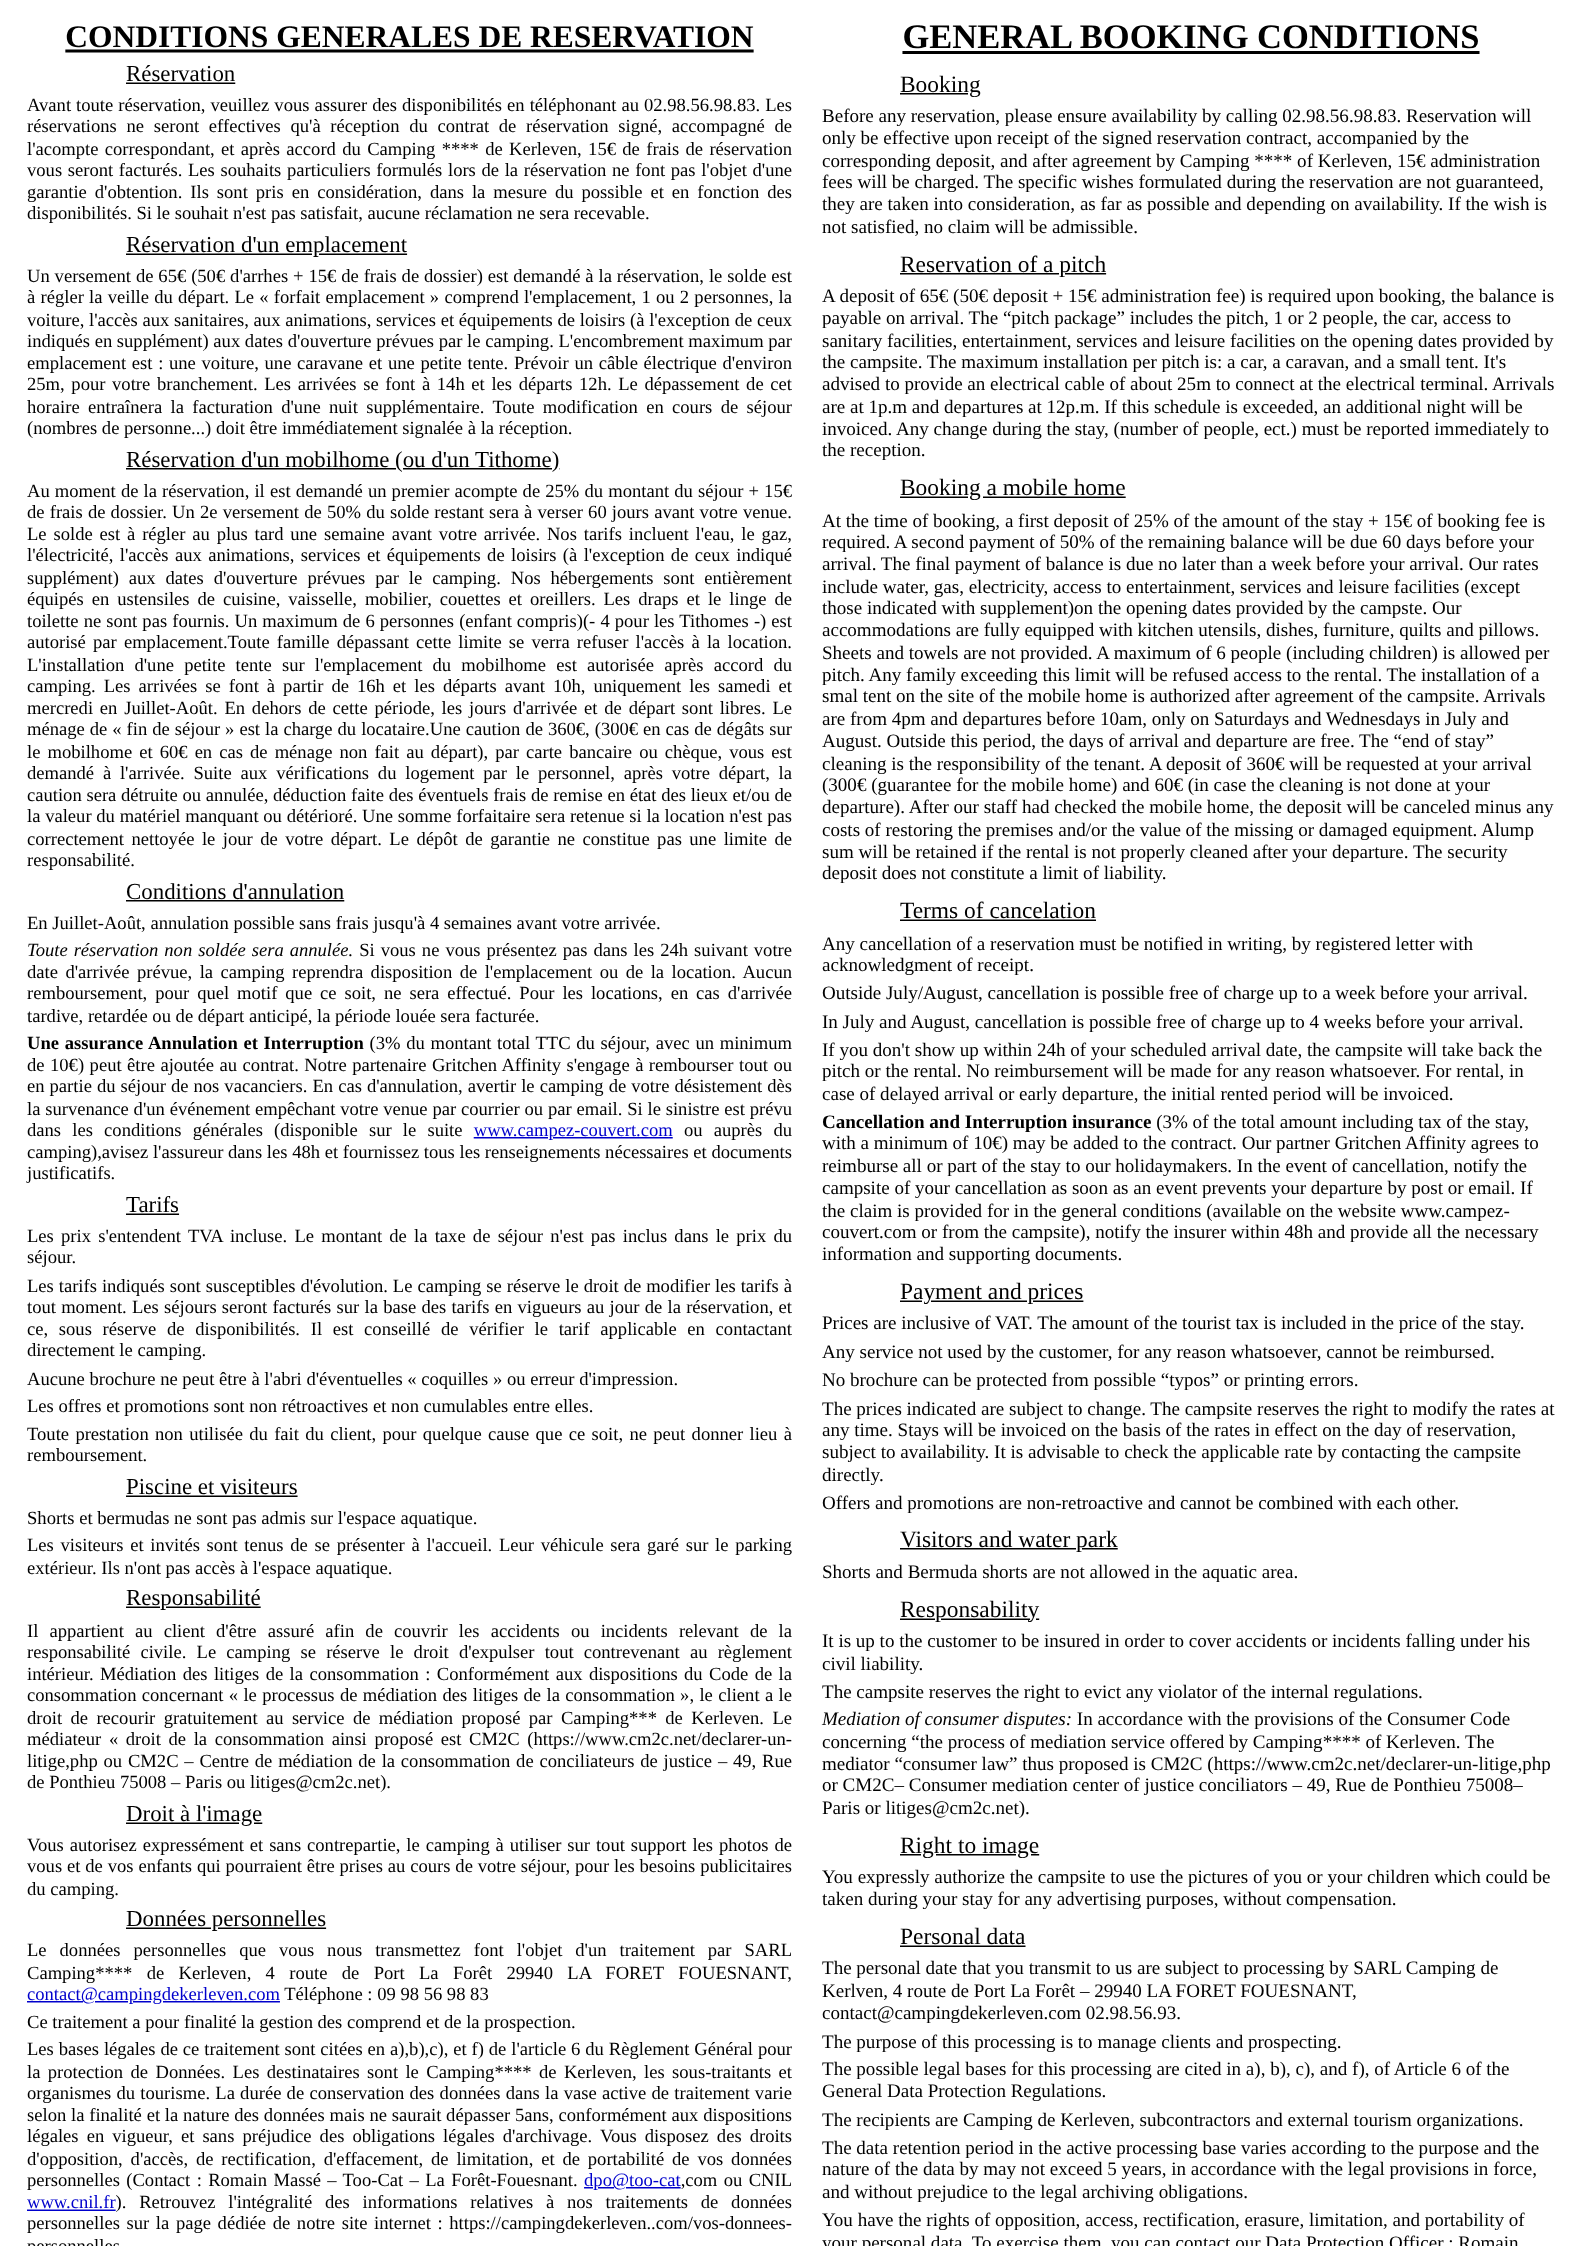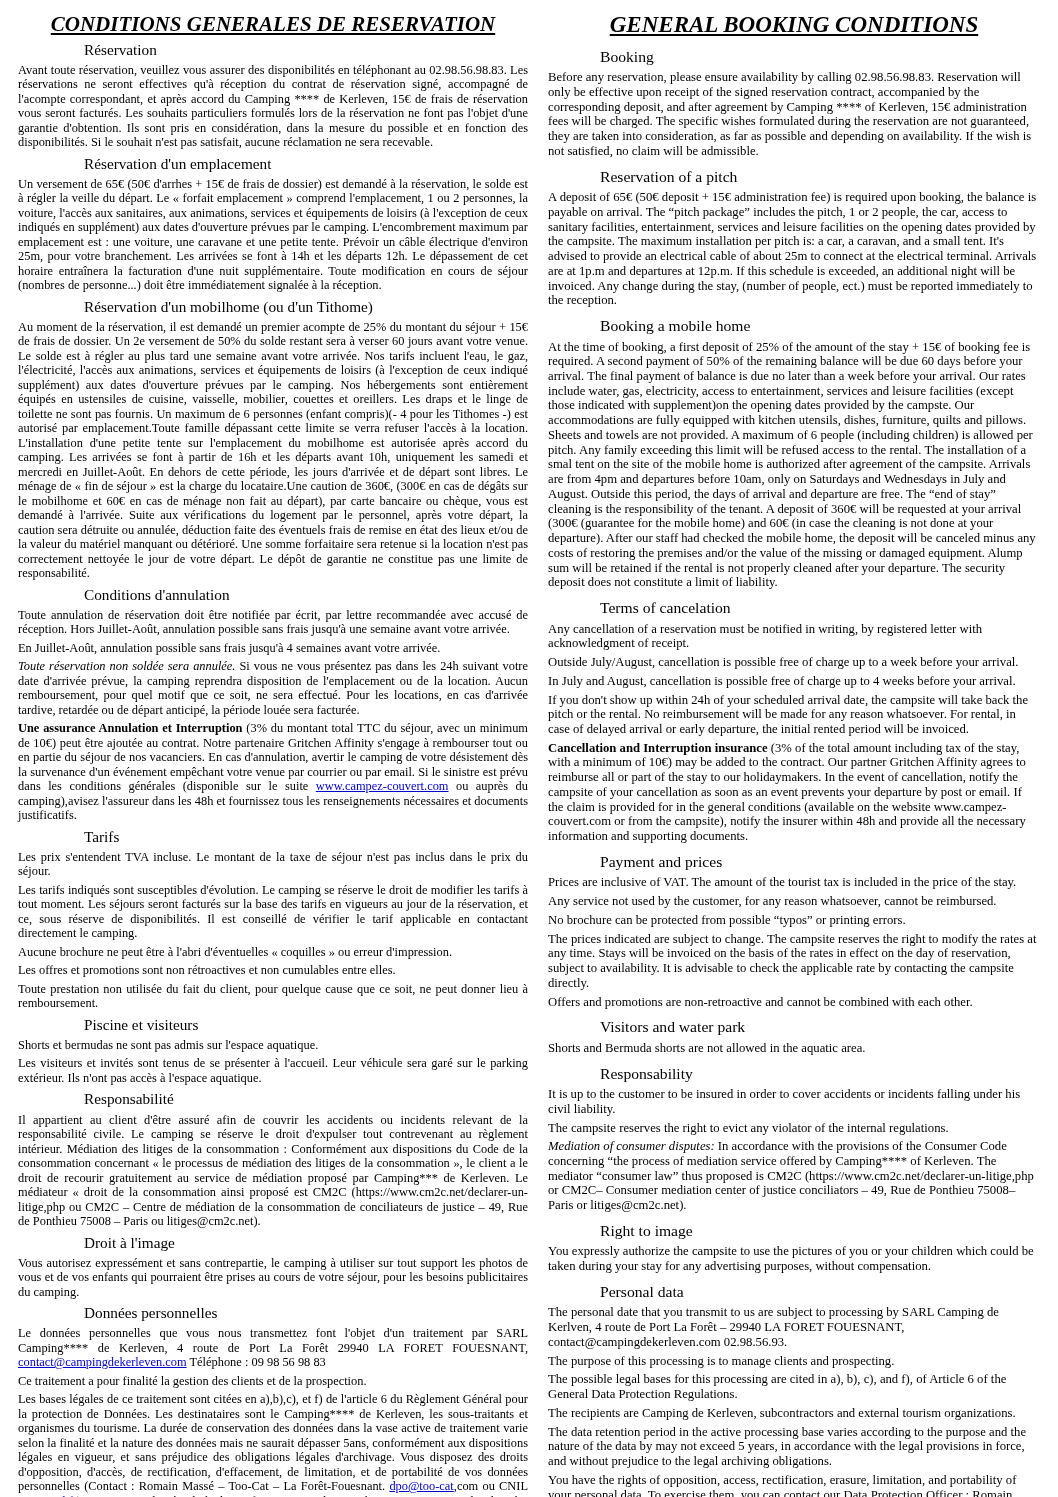--- a/index.html
+++ b/index.html
@@ -7,25 +7,25 @@
   body { font-family:"Liberation Serif", serif; }
   .page { width:1058px; min-height:1497px; box-sizing:border-box;
           display:flex; flex-direction:column; padding:10px 14px 8px 14px; background:var(--bg); }
   .columns { display:flex; gap:12px; flex:1 0 auto; align-items:flex-start; }
   .col { box-sizing:border-box; }
   .col-left  { width:518px; text-align:justify; font-size:12.4px; line-height:1.17; }
   .col-right { width:500px; text-align:left;    font-size:12.7px; line-height:1.16; }
   .doc-title { text-align:center; font-weight:bold; margin:2px 0 3px 0; }
   .col-left  .doc-title { font-size:21px; }
   .col-right .doc-title { font-size:23px; }
-  .doc-title span { text-decoration:underline;font-style:italic; }
+  .doc-title span { text-decoration:underline; }
   .sec-h { font-size:1.23em; line-height:1.25; }
   .col-left  .sec-h { padding-left:70px; margin-top:1px; }
   .col-right .sec-h { padding-left:56px; margin-top:8px; }
-  .sec-h span { }
+  .sec-h span { text-decoration:underline; }
   p { margin:4px; }
   .b { font-weight:bold; }
   .i { font-style:italic; }
   .link { color:var(--link); text-decoration:underline; cursor:pointer; }
 </style>
 </head>
 <body>
 
 <div class="page">
   <div class="columns">
@@ -42,21 +42,20 @@
           <section>
             <div class="sec-h"><span>Réservation d'un emplacement</span></div>
             <p><span>Un versement de 65€ (50€ d'arrhes + 15€ de frais de dossier) est demandé à la réservation, le solde est à régler la veille du départ. Le « forfait emplacement » comprend  l'emplacement, 1 ou 2 personnes, la voiture, l'accès aux sanitaires, aux animations, services et équipements de loisirs (à l'exception de ceux indiqués en supplément) aux dates d'ouverture prévues par le camping. L'encombrement maximum par emplacement est : une voiture, une caravane et une petite tente. Prévoir un câble électrique d'environ 25m, pour votre branchement. Les arrivées se font à 14h et les départs 12h. Le dépassement de cet horaire entraînera la facturation d'une nuit supplémentaire. Toute modification en cours de séjour (nombres de personne...) doit être immédiatement signalée à la réception.</span></p>
           </section>
           <section>
             <div class="sec-h"><span>Réservation d'un mobilhome (ou d'un Tithome)</span></div>
             <p><span>Au moment de la réservation, il est demandé un premier acompte de 25% du montant du séjour + 15€ de frais de dossier. Un 2e versement de 50% du solde restant sera à verser 60 jours avant votre venue. Le solde est à régler au plus tard une semaine avant votre arrivée. Nos tarifs incluent l'eau, le gaz, l'électricité, l'accès aux animations, services et équipements de loisirs (à l'exception de ceux indiqué supplément) aux dates d'ouverture prévues par le camping. Nos hébergements sont entièrement équipés en ustensiles de cuisine, vaisselle, mobilier, couettes et oreillers. Les draps et le linge de toilette ne sont pas fournis. Un maximum de 6 personnes (enfant compris)(- 4 pour les Tithomes -) est autorisé par emplacement.Toute famille dépassant cette limite se verra refuser l'accès à la location. L'installation d'une petite tente sur l'emplacement du mobilhome est autorisée après accord du camping. Les arrivées se font à partir de 16h et les départs avant 10h, uniquement les samedi et mercredi en Juillet-Août. En dehors de cette période, les jours d'arrivée et de départ sont libres. Le ménage de « fin de séjour » est la charge du locataire.Une caution de 360€, (300€ en cas de dégâts sur le mobilhome et 60€ en cas de ménage non fait au départ), par carte bancaire ou chèque, vous est demandé à l'arrivée. Suite aux vérifications du logement par le personnel, après votre départ, la caution sera détruite ou annulée, déduction faite des éventuels frais de remise en état des lieux et/ou de la valeur du matériel manquant ou détérioré. Une somme forfaitaire sera retenue si la location n'est pas correctement nettoyée le jour de votre départ. Le dépôt de garantie ne constitue pas une limite de responsabilité.</span></p>
           </section>
           <section>
             <div class="sec-h"><span>Conditions d'annulation</span></div>
-            <p><span>Toute annulation de réservation doit être notifiée par écrit, par lettre recommandée avec accusé de réception. Hors Juillet-Août, annulation possible sans frais jusqu'à une semaine avant votre arrivée.</span></p>
             <p><span>En Juillet-Août, annulation possible sans frais jusqu'à 4 semaines avant votre arrivée.</span></p>
             <p><span class="i">Toute réservation non soldée sera annulée.</span><span> Si vous ne vous présentez pas dans les 24h suivant votre date d'arrivée prévue, la camping reprendra disposition de l'emplacement ou de la location. Aucun remboursement, pour quel motif que ce soit, ne sera effectué. Pour les locations, en cas d'arrivée tardive, retardée ou de départ anticipé, la période louée sera facturée.</span></p>
             <p><span class="b">Une assurance Annulation et Interruption</span><span> (3% du montant total TTC du séjour, avec un minimum de 10€) peut être ajoutée au contrat. Notre partenaire Gritchen Affinity s'engage à rembourser tout ou en partie du séjour de nos vacanciers. En cas d'annulation, avertir le camping de votre désistement dès la survenance d'un événement empêchant votre venue par courrier ou par email. Si le sinistre est prévu dans les conditions générales (disponible sur le suite </span><span class="link">www.campez-couvert.com</span><span> ou auprès du camping),avisez l'assureur dans les 48h et fournissez tous les renseignements nécessaires et documents justificatifs.</span></p>
           </section>
           <section>
             <div class="sec-h"><span>Tarifs</span></div>
             <p><span>Les prix s'entendent TVA incluse. Le montant de la taxe de séjour n'est pas inclus dans le prix du séjour.</span></p>
             <p><span>Les tarifs indiqués sont susceptibles d'évolution. Le camping se réserve le droit de modifier les tarifs à tout moment. Les séjours seront facturés sur la base des tarifs en vigueurs au jour de la réservation, et ce, sous réserve de disponibilités. Il est conseillé de vérifier le tarif applicable en contactant directement le camping.</span></p>
             <p><span>Aucune brochure ne peut être à l'abri d'éventuelles « coquilles » ou erreur d'impression.</span></p>
             <p><span>Les offres et promotions sont non rétroactives et non cumulables entre elles.</span></p>
@@ -71,21 +70,21 @@
             <div class="sec-h"><span>Responsabilité</span></div>
             <p><span>Il appartient au client d'être assuré afin de couvrir les accidents ou incidents relevant de la responsabilité civile. Le camping se réserve le droit d'expulser tout contrevenant au règlement intérieur. Médiation des litiges de la consommation : Conformément aux dispositions du Code de la consommation concernant « le processus de médiation des litiges de la consommation », le client a le droit de recourir gratuitement au service de médiation proposé par Camping*** de Kerleven. Le médiateur « droit de la consommation ainsi proposé est CM2C (https://www.cm2c.net/declarer-un-litige,php ou CM2C – Centre de médiation de la consommation de conciliateurs de justice – 49, Rue de Ponthieu 75008 – Paris ou litiges@cm2c.net).</span></p>
           </section>
           <section>
             <div class="sec-h"><span>Droit à l'image</span></div>
             <p><span>Vous autorisez expressément et sans contrepartie, le camping à utiliser sur tout support les photos de vous et de vos enfants qui pourraient être prises au cours de votre séjour, pour les besoins publicitaires du camping.</span></p>
           </section>
           <section>
             <div class="sec-h"><span>Données personnelles</span></div>
             <p><span>Le données personnelles que vous nous transmettez font l'objet d'un traitement par SARL Camping**** de Kerleven, 4 route de Port La Forêt 29940 LA FORET FOUESNANT, </span><span class="link">contact@campingdekerleven.com</span><span> Téléphone : 09 98 56 98 83</span></p>
-            <p><span>Ce traitement a pour finalité la gestion des clients et de la prospection.</span></p>
+            <p><span>Ce traitement a pour finalité la gestion des comprend et de la prospection.</span></p>
             <p><span>Les bases légales de ce traitement sont citées en a),b),c), et f) de l'article 6 du Règlement Général pour la protection de Données. Les destinataires sont le Camping**** de Kerleven, les sous-traitants et organismes du tourisme. La durée de conservation des données dans la vase active de traitement varie selon la finalité et la nature des données mais ne saurait dépasser 5ans, conformément aux dispositions légales en vigueur, et sans préjudice des obligations légales d'archivage. Vous disposez des droits d'opposition, d'accès, de rectification, d'effacement, de limitation, et de portabilité de vos données personnelles (Contact : Romain Massé – Too-Cat – La Forêt-Fouesnant. </span><span class="link">dpo@too-cat</span><span>,com ou CNIL </span><span class="link">www.cnil.fr</span><span>). Retrouvez l'intégralité des informations relatives à nos traitements de données personnelles sur la page dédiée de notre site internet : https://campingdekerleven..com/vos-donnees-personnelles .</span></p>
           </section>
         </div>
     </div>
 
     <div class="col col-right">
       <div class="doc-title">
         <span>GENERAL BOOKING CONDITIONS</span>
       </div>
       <div>

